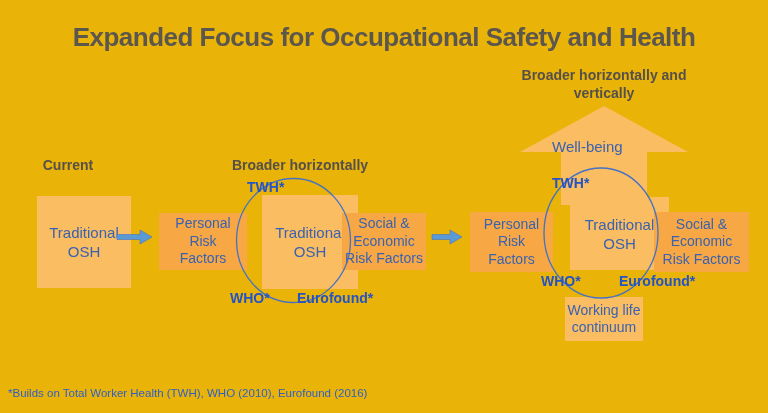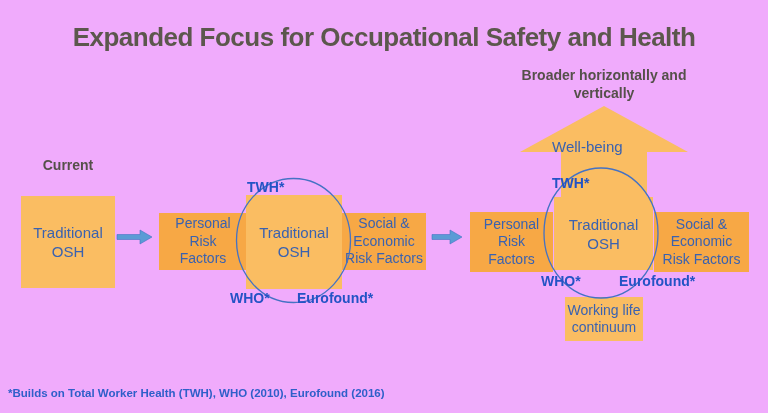--- a/index.html
+++ b/index.html
@@ -8,70 +8,71 @@
     --text-blue:#3A62B0;
     --label-blue:#2353C5;
     --footnote-blue:#2E5FC9;
     --heading-gray:#55504A;
     --title-gray:#5C574D;
     --arrow-blue:#5B9BD5;
     --ellipse-blue:#4472C4;
   }
   html,body{margin:0;padding:0;background:#fff;}
   #slide{
-    position:relative;width:768px;height:413px;background:#f0abfc;overflow:hidden;
+    position:relative;width:768px;height:413px;background:#eab308;overflow:hidden;
     font-family:"Liberation Sans",sans-serif;
   }
   .abs{position:absolute;}
   .title{
     left:0;right:0;top:22px;text-align:center;
     font-size:26px;font-weight:bold;color:var(--title-gray);
     letter-spacing:-0.5px;white-space:nowrap;
   }
   .stage-heading{
     font-size:14px;font-weight:bold;color:var(--heading-gray);
     text-align:center;white-space:pre-line;line-height:18px;
   }
   .obox{
     display:flex;align-items:center;justify-content:center;text-align:center;
     color:var(--text-blue);font-size:14px;line-height:17.5px;white-space:pre-line;
     z-index:2;
   }
   .obox.light{background:var(--box-light);}
   .obox.dark{background:var(--box-dark);}
-  .obox.tall{font-size:15px;line-height:19px;}
+  .obox.tall{font-size:15px;line-height:19px;margin-left:16px;}
   .starred{
     font-size:14px;font-weight:bold;color:var(--label-blue);
     text-align:left;z-index:4;white-space:nowrap;
   }
   .bluebox-label{
     font-size:15px;color:var(--text-blue);z-index:4;white-space:pre-line;line-height:17px;
   }
   .footnote{
-    left:8px;top:387px;font-size:11.5px;font-weight:bold;color:var(--footnote-blue);white-space:nowrap;
+    left:8px;top:387px;font-size:11.5px;font-weight:normal;color:var(--footnote-blue);white-space:nowrap;
   }
   svg.layer{position:absolute;left:0;top:0;pointer-events:none;}
   #layer-under{z-index:1;}
   #layer-over{z-index:3;}
 </style>
 </head>
 <body>
 
 <div id="slide">
 
   <div class="abs title">Expanded Focus for Occupational Safety and Health</div>
 
   <svg id="layer-under" class="layer" width="768" height="413" viewBox="0 0 768 413">
     <polygon points="604,106 688,152 647,152 647,205 561,205 561,152 520,152" fill="#FABD62"></polygon>
   </svg>
 
   <div class="abs stage-heading" style="left:21px;width:94px;top:156px;">Current</div>
   <div class="abs obox light tall" style="left:21px;top:196px;width:94px;height:92px;">Traditional
 OSH</div>
 
+  <div class="abs stage-heading" style="left:225px;width:150px;top:156px;">Broader horizontally</div>
   <div class="abs starred" style="left:247px;width:100px;top:179px;">TWH*</div>
   <div class="abs obox dark" style="left:159px;top:213px;width:88px;height:57px;">Personal
 Risk
 Factors</div>
   <div class="abs obox light tall" style="left:246px;top:195px;width:96px;height:94px;">Traditional
 OSH</div>
   <div class="abs obox dark" style="left:342px;top:213px;width:84px;height:57px;">Social &amp;
 Economic
 Risk Factors</div>
   <div class="abs starred" style="left:230px;width:60px;top:290px;">WHO*</div>

